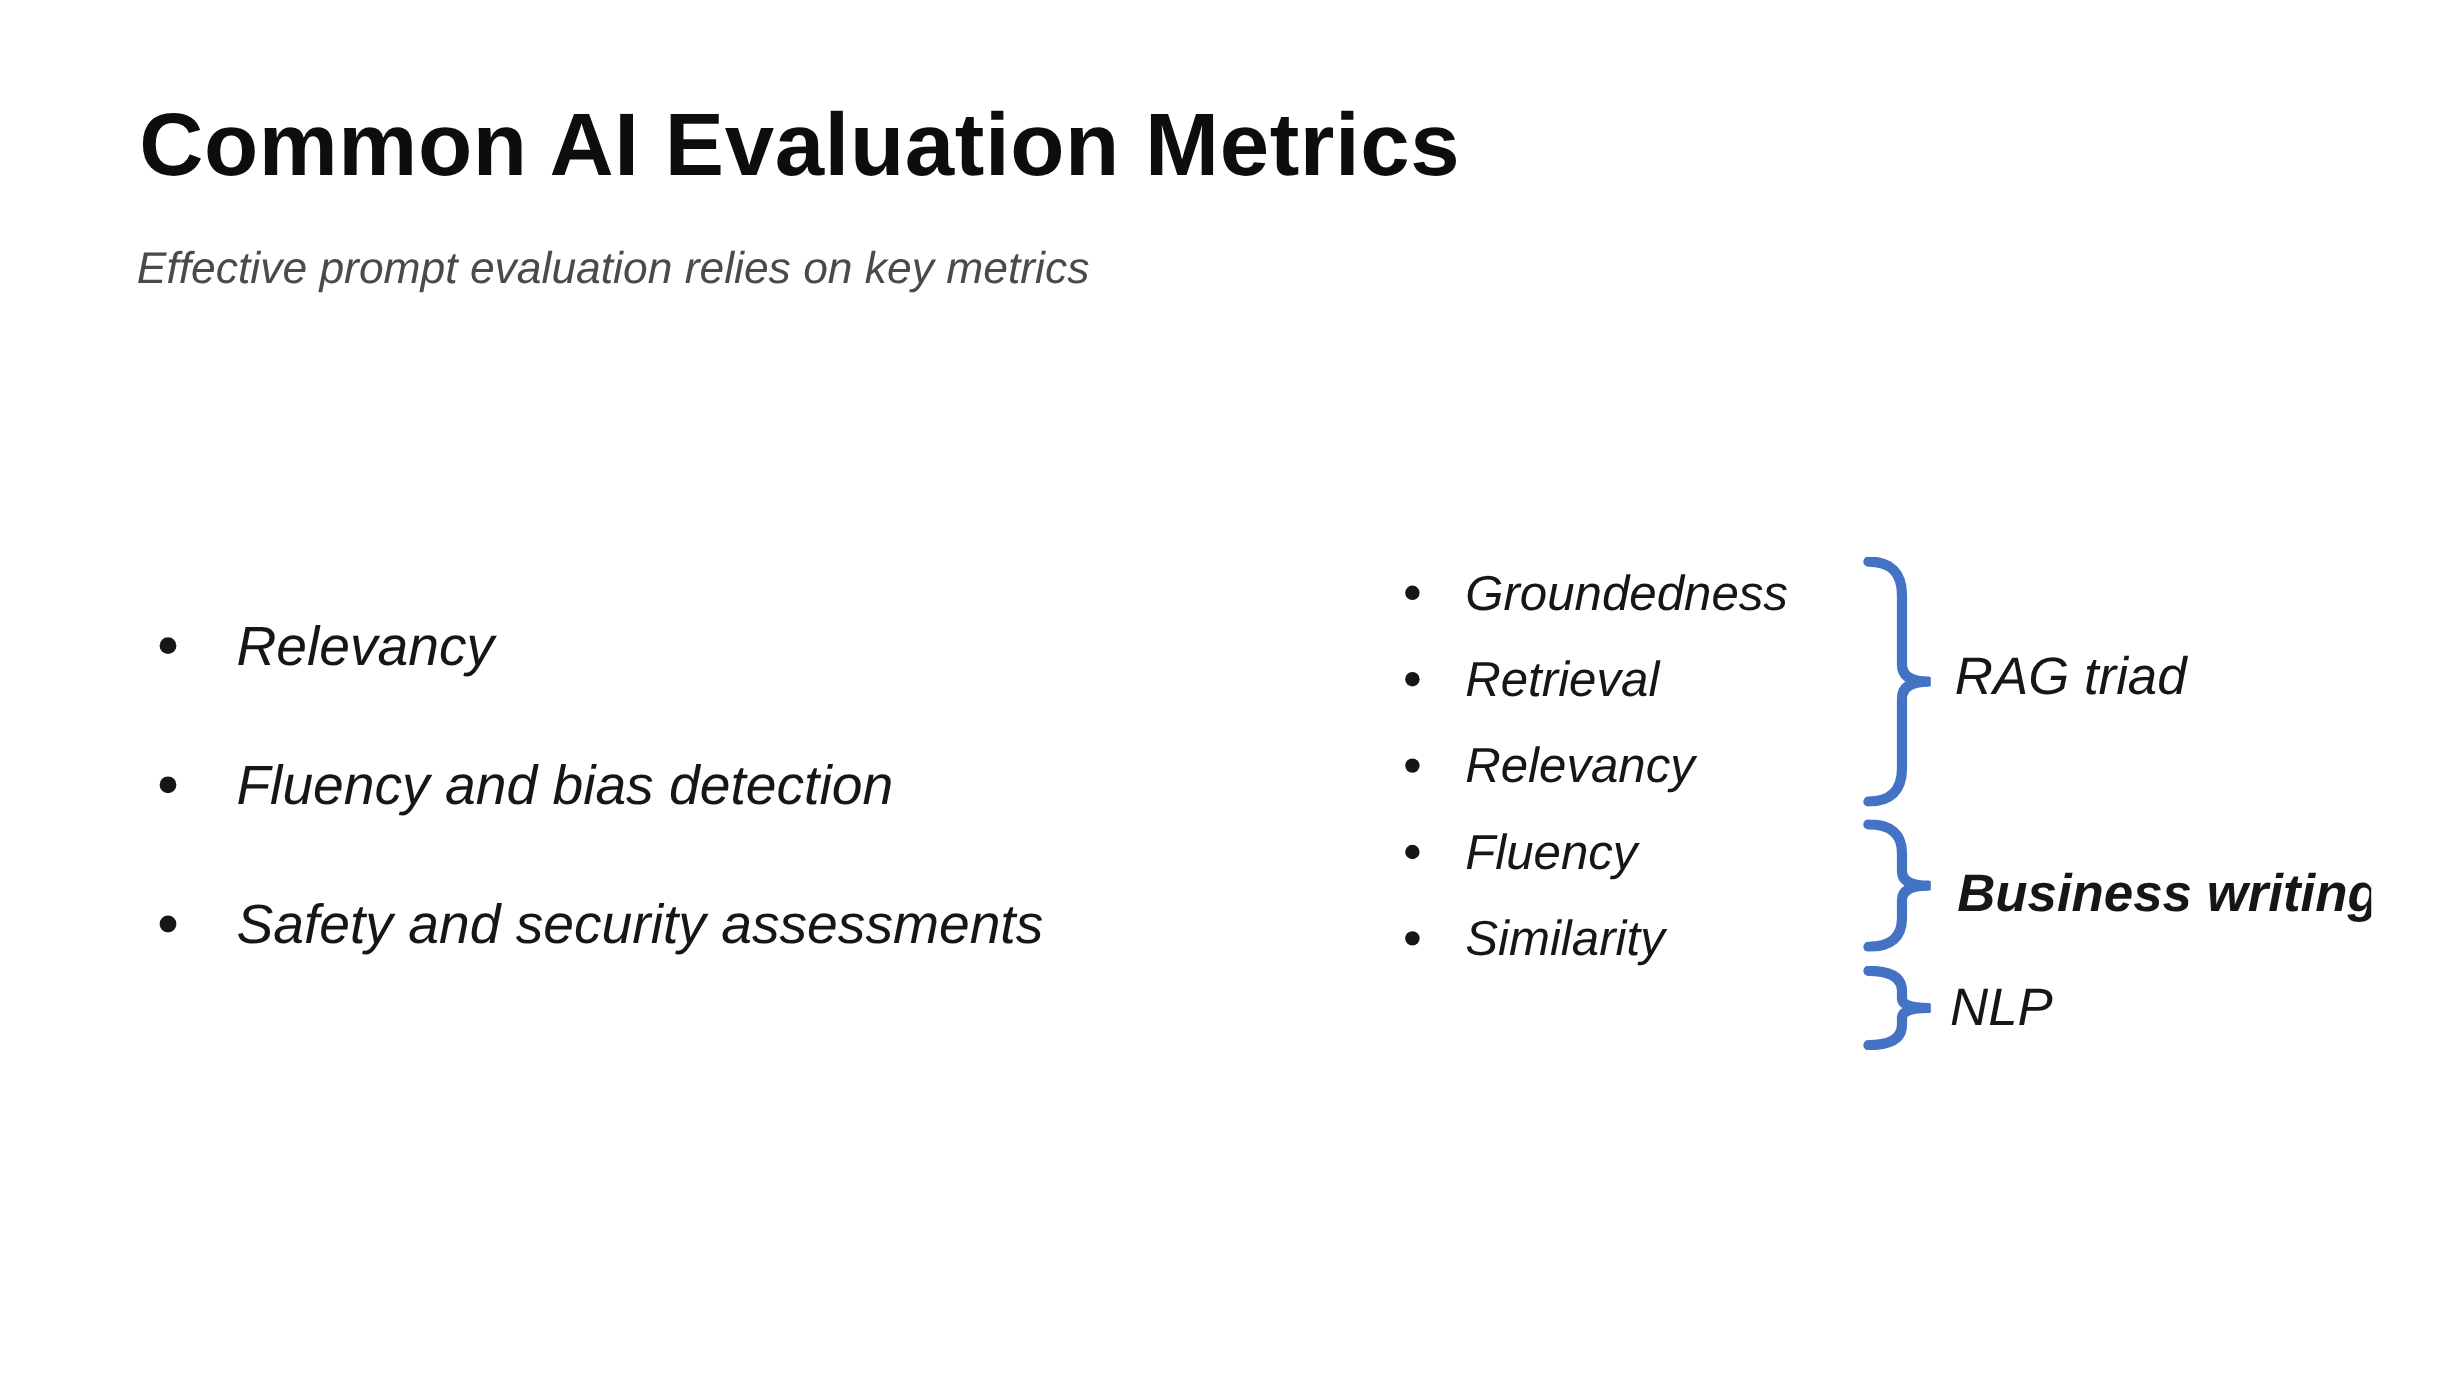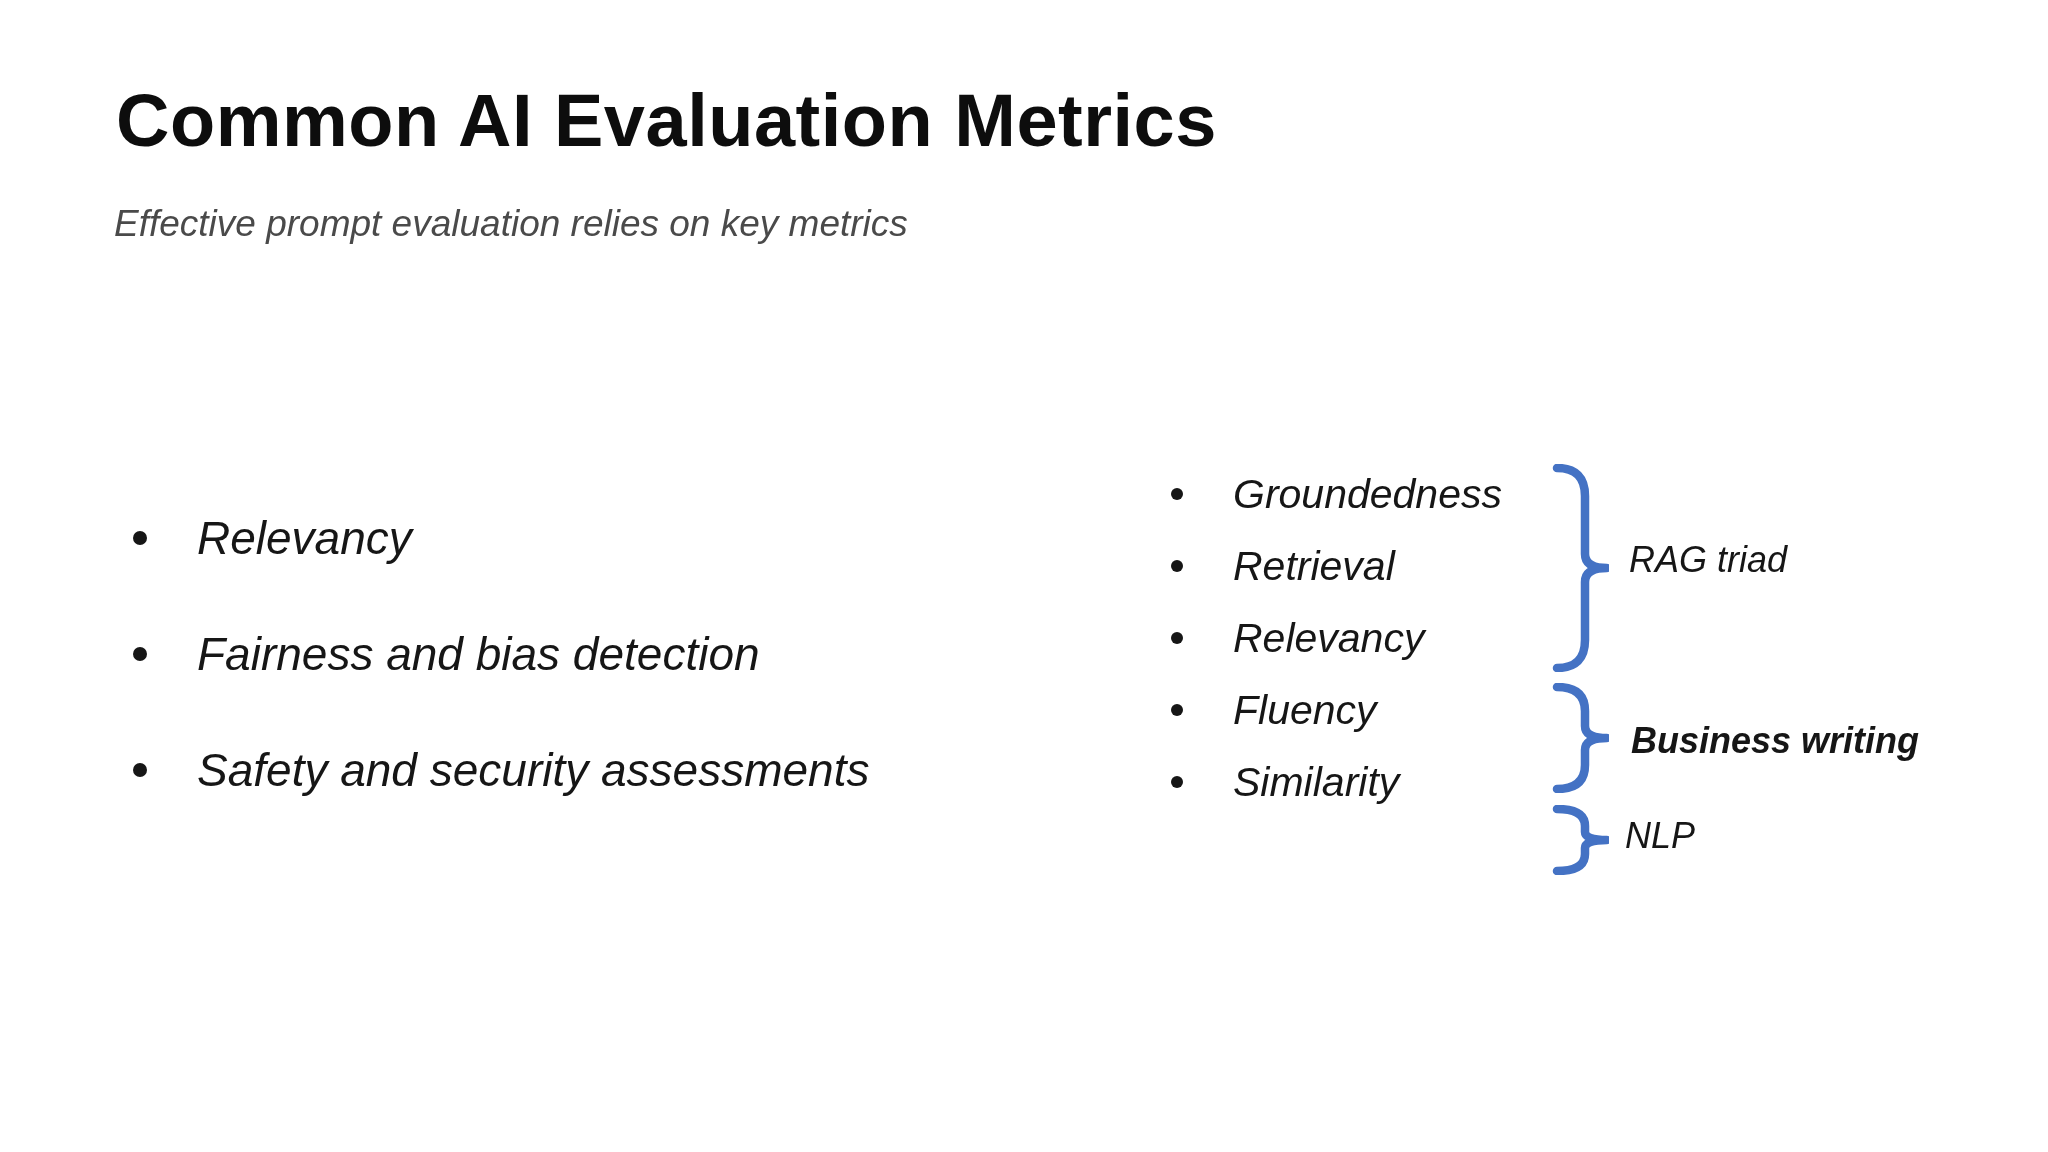--- a/index.html
+++ b/index.html
@@ -33,33 +33,33 @@
 
   
   .right-heading{
     position:absolute;left:1157px;top:388px;
     font-size:35px;font-weight:700;letter-spacing:-0.5px;
     color:#0d0d0d;line-height:1.1;white-space:nowrap;
   }
   .right-list{left:1171px;top:474px;}
   .right-list li{height:40px;margin-bottom:32px;}
   .right-list .dot{width:12px;height:12px;margin-right:38px;}
-  .right-list .btxt{font-size:41px;margin-left:12px;}
+  .right-list .btxt{font-size:41px;}
 
   
   .brace{position:absolute;left:1551px;width:58px;}
   .brace svg{display:block;width:100%;height:100%;}
   .brace-rag{top:464px;height:208px;}
   .brace-biz{top:683px;height:110px;}
   .brace-nlp{top:805px;height:70px;}
 
   
   .group-label{
     position:absolute;
-    font-size:36px;font-style:italic;color:#161616;
+    font-size:44px;font-style:italic;color:#161616;
     line-height:1;white-space:nowrap;
   }
   .label-rag{left:1629px;top:542px;}
   .label-biz{left:1631px;top:723px;font-weight:bold;}
   .label-nlp{left:1625px;top:818px;}
 </style>
 </head>
 <body>
 
 <div class="slide">
@@ -67,21 +67,21 @@
   <div class="title">Common AI Evaluation Metrics</div>
   <div class="subtitle">Effective prompt evaluation relies on key metrics</div>
 
   <ul class="bullets left-list">
     <li>
       <span class="dot"></span>
       <span class="btxt">Relevancy</span>
     </li>
     <li>
       <span class="dot"></span>
-      <span class="btxt">Fairness and bias detection</span>
+      <span class="btxt">Fluency and bias detection</span>
     </li>
     <li>
       <span class="dot"></span>
       <span class="btxt">Safety and security assessments</span>
     </li>
   </ul>
 
 
   <ul class="bullets right-list">
     <li>

